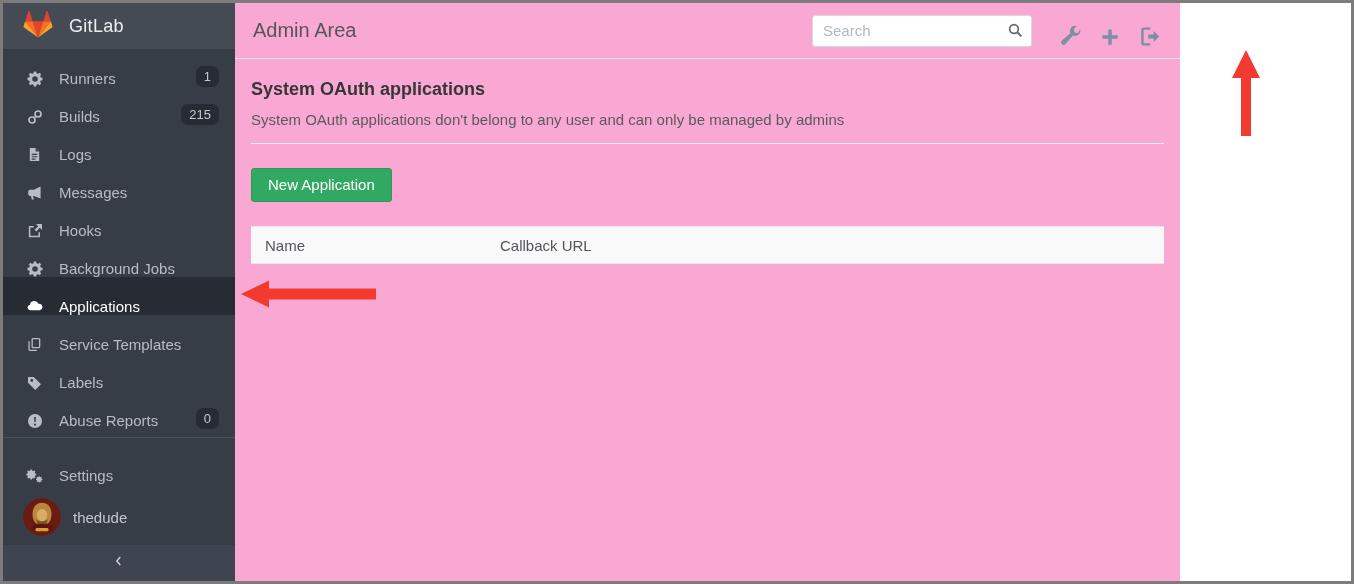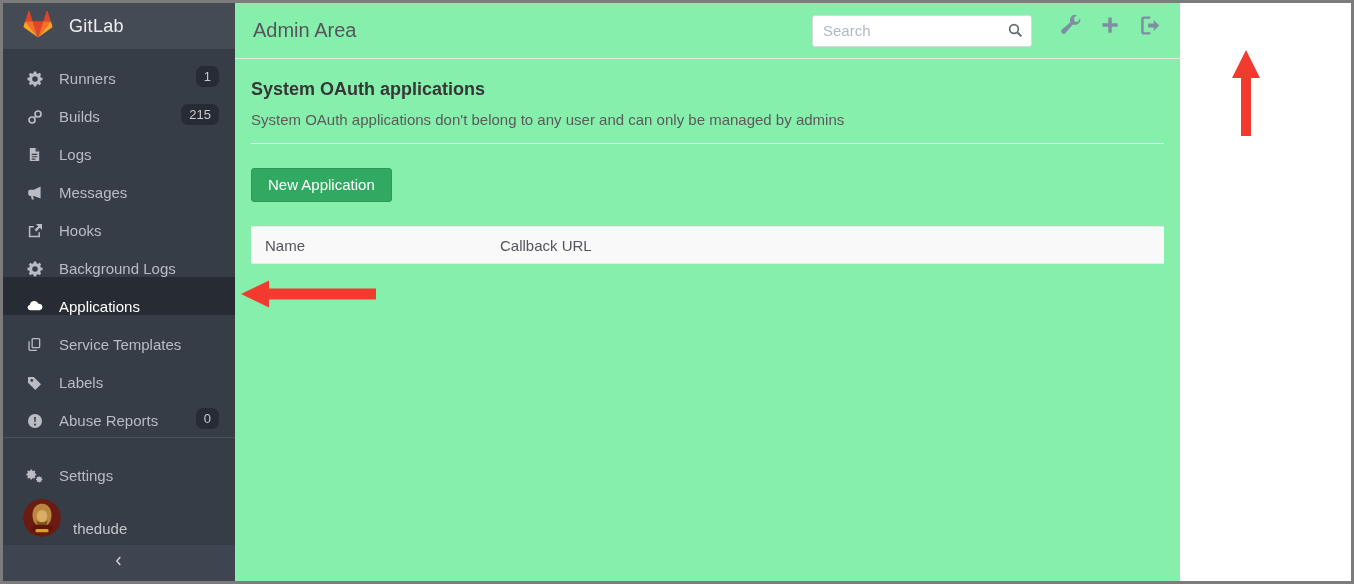--- a/index.html
+++ b/index.html
@@ -18,30 +18,30 @@
 
   
   .sidebar{width:232px;flex:0 0 232px;background:var(--sidebar_bg);color:var(--sidebar_text);position:relative}
   .sb-header{height:46px;background:var(--sidebar_header_bg);display:flex;align-items:center;padding-left:20px;gap:16px}
   .brand{font-size:18px;color:#eceef0;letter-spacing:.3px}
   .nav-item{height:38px;display:flex;align-items:flex-end;padding:0 16px 0 23px;font-size:15px;cursor:pointer}
   .nav-item .ic{width:17px;height:17px;margin-right:16px;display:flex;align-items:center;justify-content:center;flex:0 0 17px}
   .nav-item.active{background:var(--sidebar_active_bg);color:#fff}
   .badge{margin-left:auto;background:#272b33;color:#c6c9cd;font-size:13px;line-height:1;padding:4px 8px;border-radius:7px}
   .sb-divider{border-top:1px solid #4b515b;margin:8px 0 4px}
-  .user-row{display:flex;align-items:flex-end;gap:12px;padding:0 16px 0 20px;height:40px;margin-top:13px;cursor:pointer}
+  .user-row{display:flex;align-items:center;gap:12px;padding:0 16px 0 20px;height:40px;margin-top:13px;cursor:pointer}
   .user-row .name{font-size:15px;color:#c3c6ca}
   .avatar{width:38px;height:38px;border-radius:50%;overflow:hidden;flex:0 0 38px}
   .collapse-bar{position:absolute;left:0;bottom:0;width:100%;height:36px;background:#3e4450;display:flex;align-items:center;justify-content:center;color:#ced0d4;cursor:pointer}
 
   
-  .main{flex:1;position:relative;background:#86efac;display:flex;flex-direction:column}
+  .main{flex:1;position:relative;background:#f9a8d4;display:flex;flex-direction:column}
   .topbar{height:56px;flex:0 0 56px;border-bottom:1px solid #e7e7e7;display:flex;align-items:center;padding:0 20px 0 18px}
   .page-title{font-size:20px;color:#54565c}
-  .top-right{margin-left:auto;display:flex;align-items:flex-start;gap:19px}
+  .top-right{margin-left:auto;display:flex;align-items:flex-end;gap:19px}
   .search-wrap{position:relative;margin-right:9px}
   .search-wrap input{width:220px;height:32px;border:1px solid #d5d9e0;border-radius:3px;padding:0 32px 0 10px;font-size:15px;color:#54565c;font-family:inherit;outline:none}
   .search-wrap input::placeholder{color:#b2b8c0}
   .search-ic{position:absolute;right:8px;top:7px;color:#666c76}
   .icon-btn{color:var(--icon_blue);display:flex;align-items:center;cursor:pointer}
 
   .content{padding:0 16px}
   .content h3{margin-top:20px;font-size:18px;font-weight:bold;color:#363636}
   .content .desc{margin-top:11px;font-size:15px;color:#5b5b5b}
   .content hr{border:none;border-top:1px solid #eceef0;margin-top:15px}
@@ -128,21 +128,21 @@
         </span>
         <span>Hooks</span>
       </div>
 
       <div class="nav-item">
         <span class="ic">
           <svg viewBox="0 0 16 16" width="16" height="16">
               <path fill="currentColor" fill-rule="evenodd" d="M6.8.5 6.5 2.3c-.5.1-1 .3-1.4.6L3.5 1.8 1.8 3.5l1.1 1.6c-.3.4-.5.9-.6 1.4L.5 6.8v2.4l1.8.3c.1.5.3 1 .6 1.4l-1.1 1.6 1.7 1.7 1.6-1.1c.4.3.9.5 1.4.6l.3 1.8h2.4l.3-1.8c.5-.1 1-.3 1.4-.6l1.6 1.1 1.7-1.7-1.1-1.6c.3-.4.5-.9.6-1.4l1.8-.3V6.8l-1.8-.3c-.1-.5-.3-1-.6-1.4l1.1-1.6-1.7-1.7-1.6 1.1c-.4-.3-.9-.5-1.4-.6L9.2.5zM8 5.2a2.8 2.8 0 1 1 0 5.6 2.8 2.8 0 0 1 0-5.6z"></path>
             </svg>
         </span>
-        <span>Background Logs</span>
+        <span>Background Jobs</span>
       </div>
 
       <div class="nav-item active">
         <span class="ic">
           <svg viewBox="0 0 16 16" width="17" height="17">
               <path fill="currentColor" d="M13 11.5H4a2.5 2.5 0 0 1-.4-4.97 4.2 4.2 0 0 1 8.1-1.1A3 3 0 0 1 13 11.5z"></path>
             </svg>
         </span>
         <span>Applications</span>
       </div>

